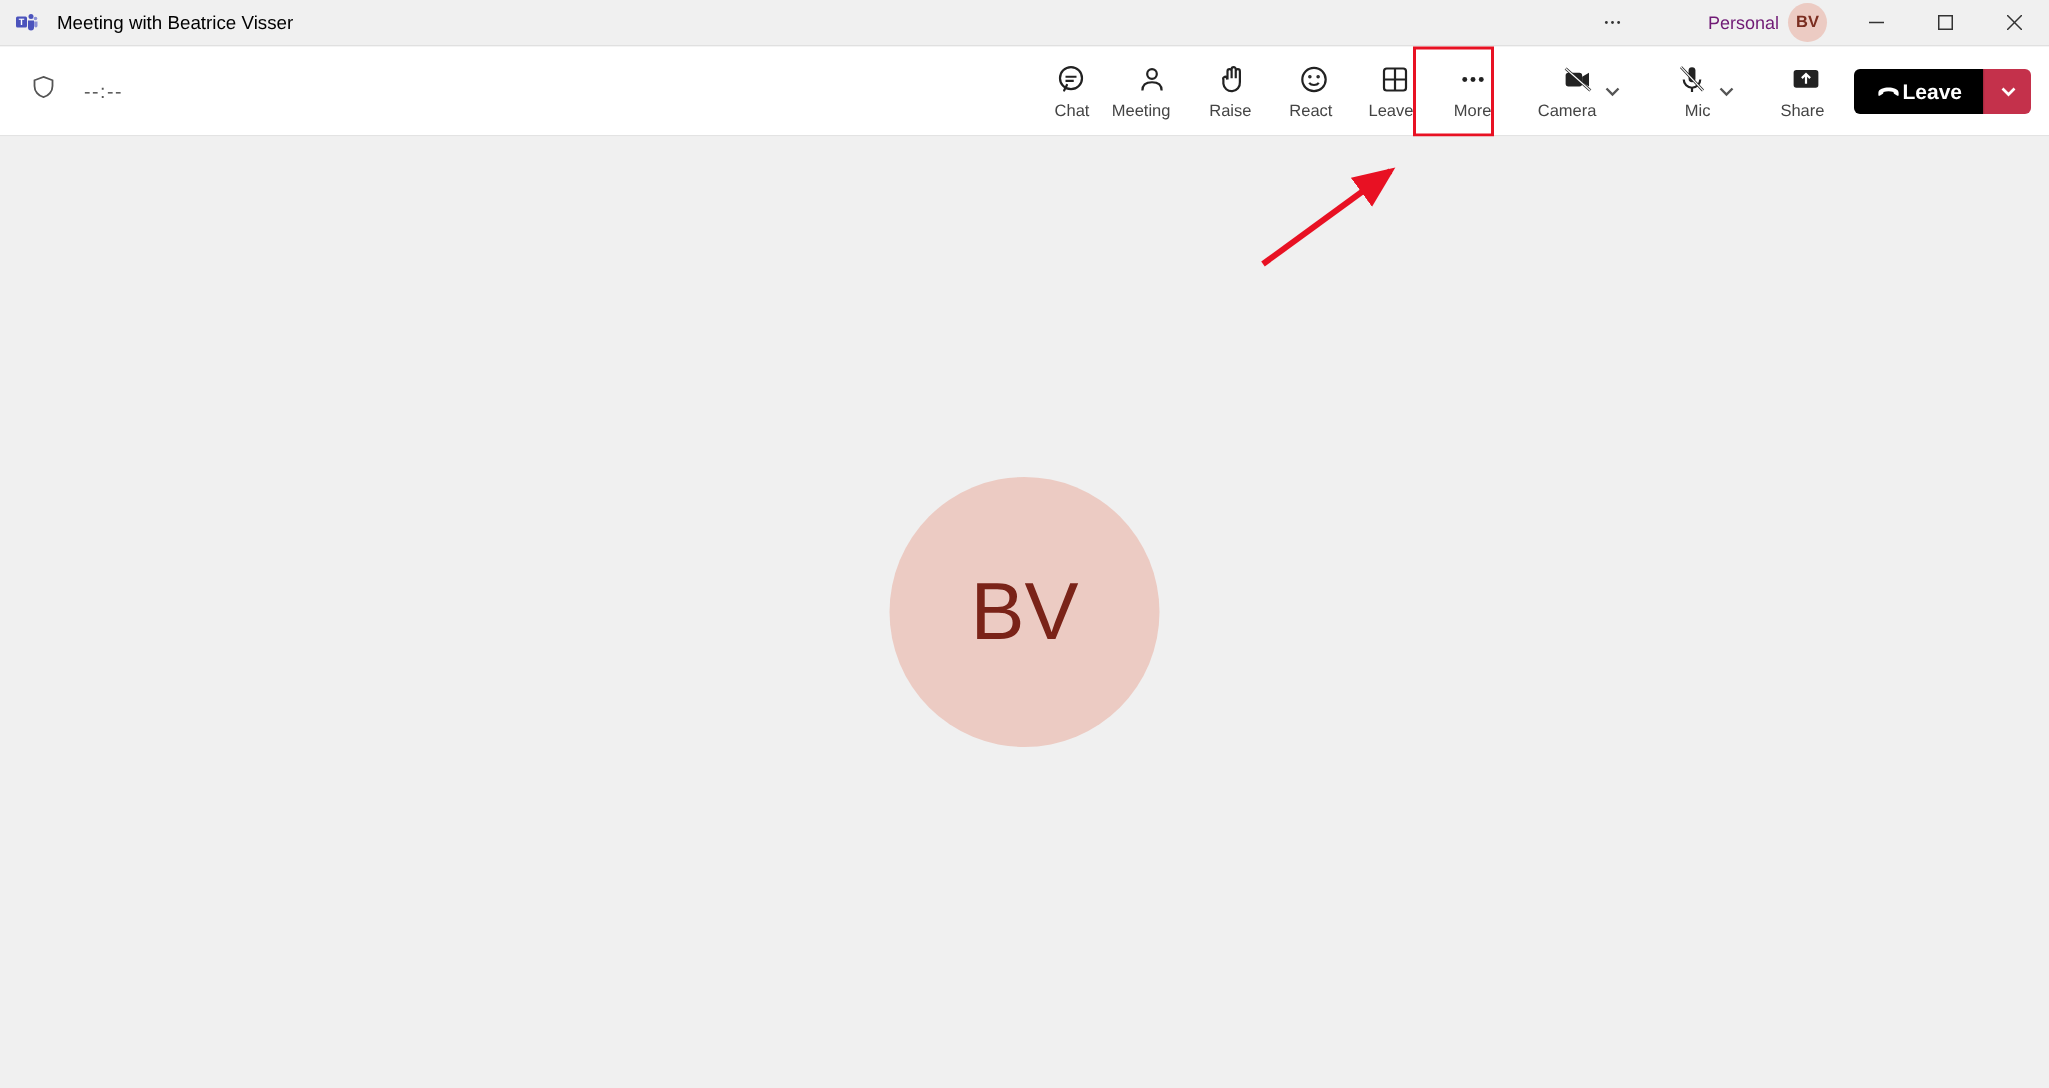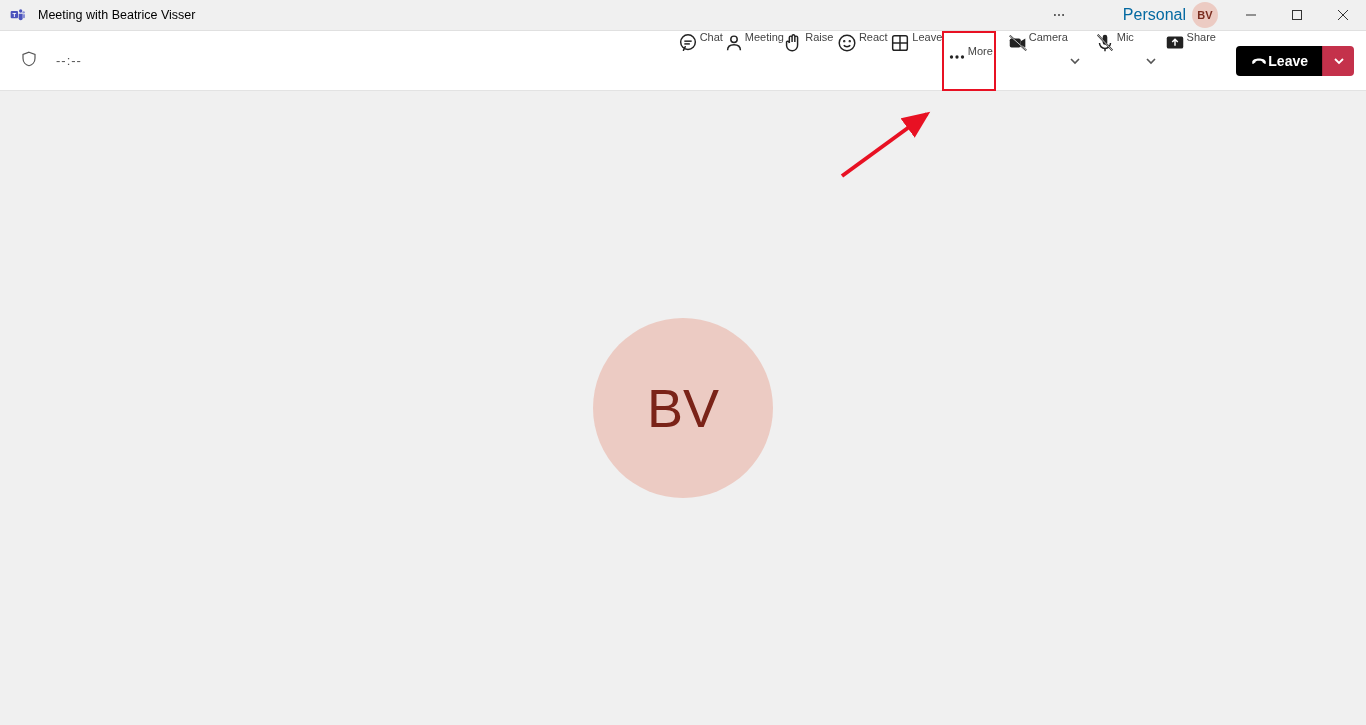--- a/index.html
+++ b/index.html
@@ -5,36 +5,36 @@
 * { margin: 0; padding: 0; box-sizing: border-box; font-family: "Segoe UI", Tahoma, sans-serif; }
 html, body { width: 1366px; height: 725px; overflow: hidden; background: #f0f0f0; }
 
 
 .titlebar { height: 31px; background: #f0f0f0; display: flex; align-items: center; padding-left: 10px; border-bottom: 1px solid #e0e0e0; }
 .teams-logo { width: 16px; height: 16px; display: inline-flex; align-items: center; margin-right: 12px; }
 .title-text { font-size: 12.5px; color: #000000; }
 .titlebar-right { margin-left: auto; display: flex; align-items: center; height: 100%; }
 .dots-btn { width: 40px; height: 31px; display: flex; align-items: center; justify-content: center; cursor: pointer; }
 .dots-btn svg { width: 14px; height: 14px; }
-.account-type { font-size: 16px; color: #0369a1; margin: 0 6px 0 4px; padding-left: 40px; }
+.account-type { font-size: 12px; color: #701a75; margin: 0 6px 0 4px; padding-left: 40px; }
 .avatar-small { width: 26px; height: 26px; border-radius: 50%; background: #eccbc3; color: #7a2d20; font-size: 11px; font-weight: 600; display: flex; align-items: center; justify-content: center; margin-right: 10px; }
 .win-btn { width: 46px; height: 31px; display: flex; align-items: center; justify-content: center; cursor: pointer; }
 .win-btn svg { width: 10px; height: 10px; stroke: #333; }
 
 
 .toolbar { height: 60px; background: #fff; display: flex; align-items: center; padding: 0 12px; border-bottom: 1px solid #e3e3e3; }
 .shield-area { display: flex; align-items: center; gap: 18px; margin-left: 8px; }
 .shield-area svg { width: 18px; height: 18px; }
 .timer { font-size: 13px; color: #555; letter-spacing: 1px; }
 .spacer { flex: 1; }
-.tool-btn { display: flex; flex-direction: row; align-items: flex-start; justify-content: center; width: 54px; height: 60px; cursor: pointer; }
+.tool-btn { display: flex; flex-direction: column; align-items: flex-end; justify-content: center; width: 54px; height: 60px; cursor: pointer; }
 .tool-btn .icon { width: 24px; height: 24px; display: flex; align-items: center; justify-content: center; margin-bottom: 3px; }
 .tool-btn .icon svg { width: 22px; height: 22px; }
 .tool-btn .lbl { font-size: 11px; color: #444; }
-.highlighted { border: 2.5px solid #e81123; padding: 12px; }
+.highlighted { border: 2.5px solid #e81123; padding: 0; }
 .chevron-btn { width: 22px; height: 60px; display: flex; align-items: center; justify-content: center; cursor: pointer; }
 .chevron-btn svg { width: 12px; height: 12px; }
 
 .leave-wrap { display: flex; align-items: center; margin-left: 20px; height: 30px; }
 .leave-btn { background: #000000; color: #fff; height: 30px; border-radius: 4px 0 0 4px; display: flex; align-items: center; padding: 0 14px; gap: 0; cursor: pointer; font-size: 14px; font-weight: 600; }
 .leave-btn svg { width: 18px; height: 18px; }
 .leave-chevron { background: #c4314b; color: #fff; height: 30px; width: 32px; display: flex; align-items: center; justify-content: center; border-left: 1px solid #a82a40; border-radius: 0 4px 4px 0; cursor: pointer; }
 .leave-chevron svg { width: 12px; height: 12px; }
 
 

